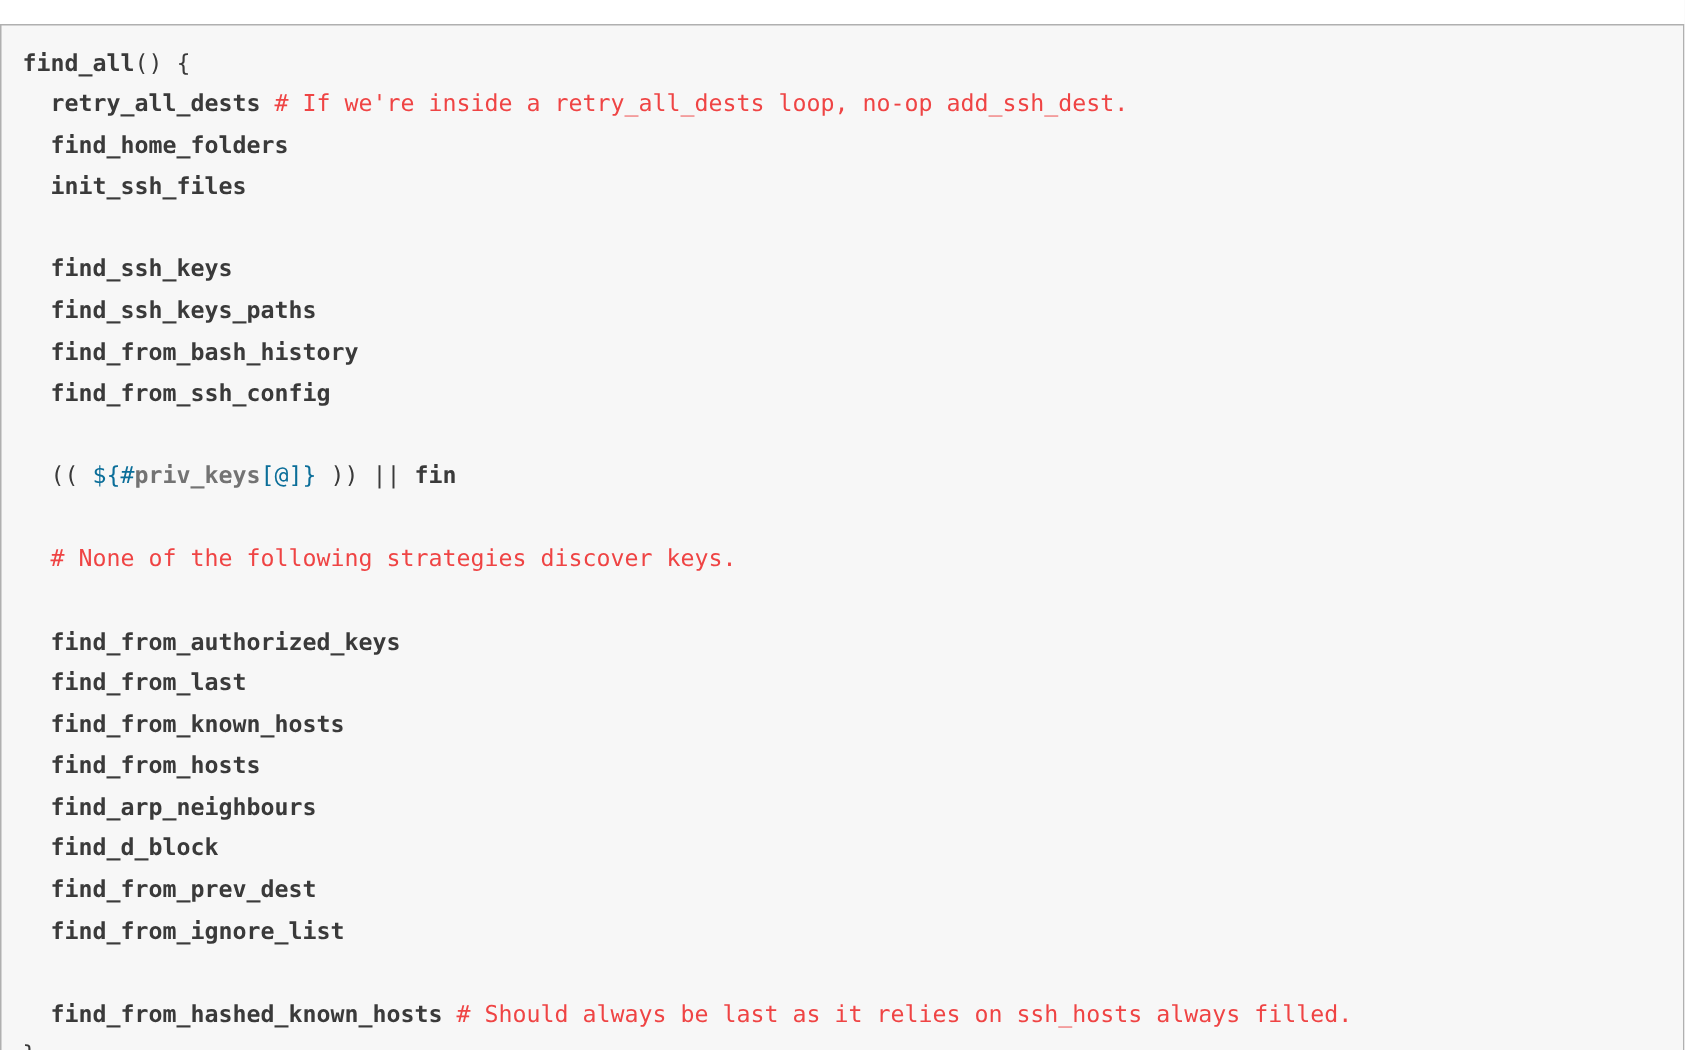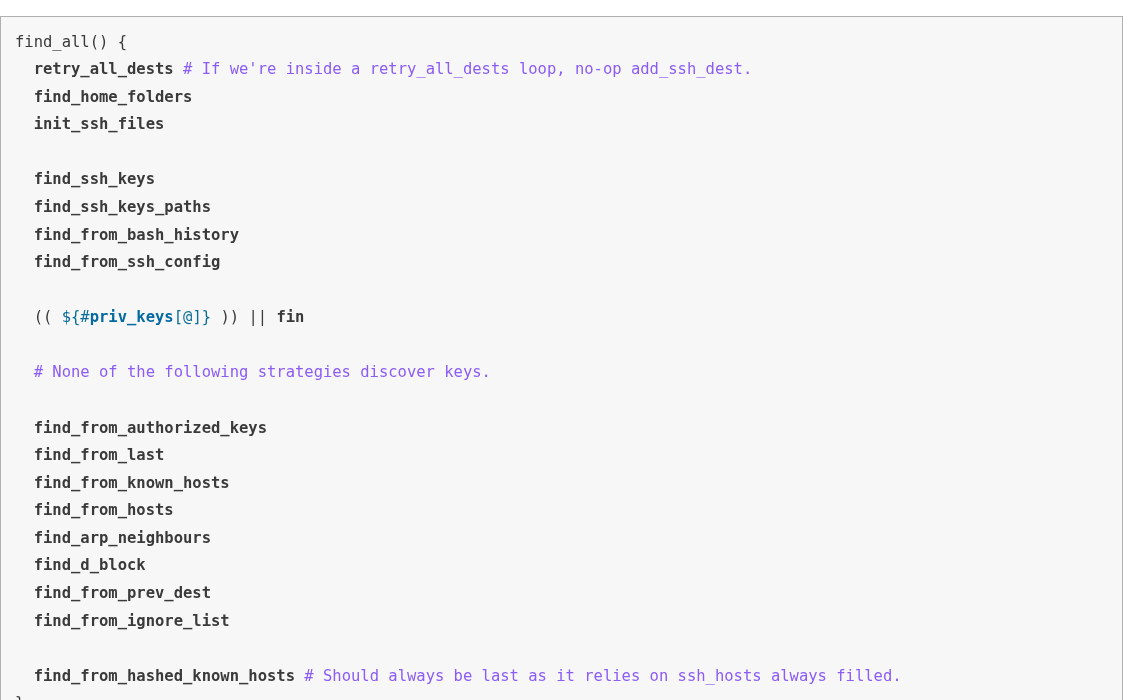--- a/index.html
+++ b/index.html
@@ -14,24 +14,24 @@
     height: 700px;
     background: #f7f7f7;
     border: 1px solid #b0b0b0;
     padding: 12px 14px 12px 14px;
     font-size: 15.5px;
     line-height: 1.78;
     color: #3a3a3a;
     white-space: pre;
     overflow: hidden;
   }
-  .fn   { color: #3a3a3a; font-weight: 400; }
+  .fn   { color: #3a3a3a; font-weight: 700; }
   .call { color: #3a3a3a; font-weight: 600; text-align: center; }
-  .cmt  { color: #8b5cf6; margin-top: 15px; }
-  .var  { color: #0369a1; font-weight: 600; }
+  .cmt  { color: #ef4444; margin-top: 15px; }
+  .var  { color: #737373; font-weight: 600; }
   .dlr  { color: #0b6e99; }
   .brk  { color: #0b6e99; }
   .punc { color: #3a3a3a; }
 </style>
 </head>
 <body>
 
 <pre class="code-block"><span class="fn">find_all</span><span class="punc">() {</span>
 <span>  </span><span class="call">retry_all_dests</span> <span class="cmt"># If we're inside a retry_all_dests loop, no-op add_ssh_dest.</span>
 <span>  </span><span class="call">find_home_folders</span>

